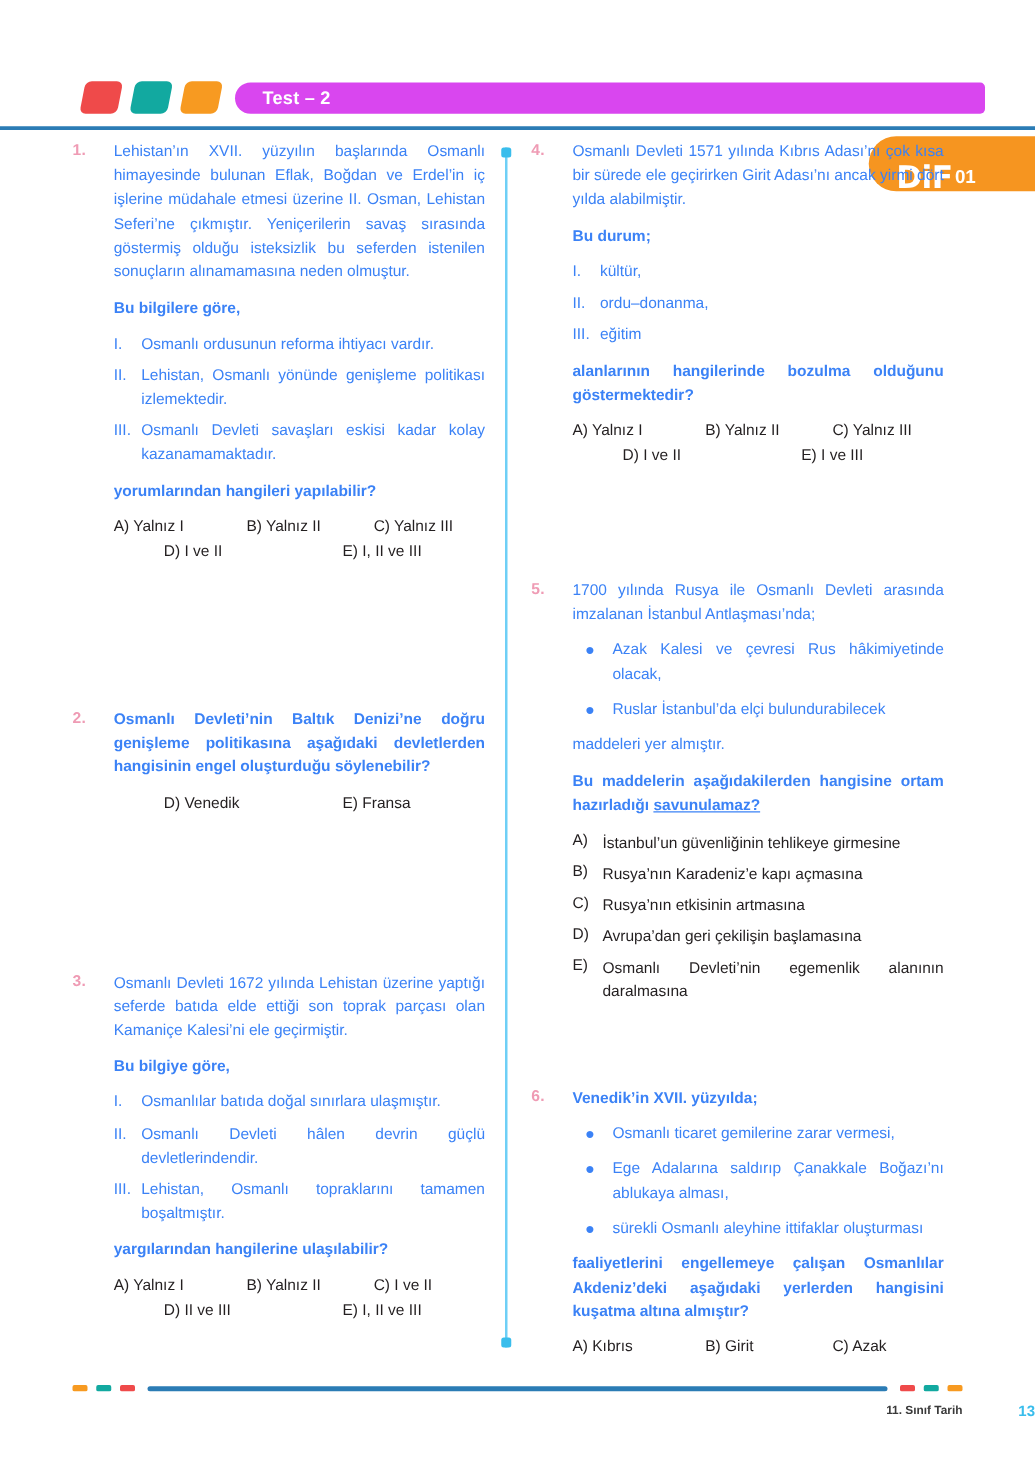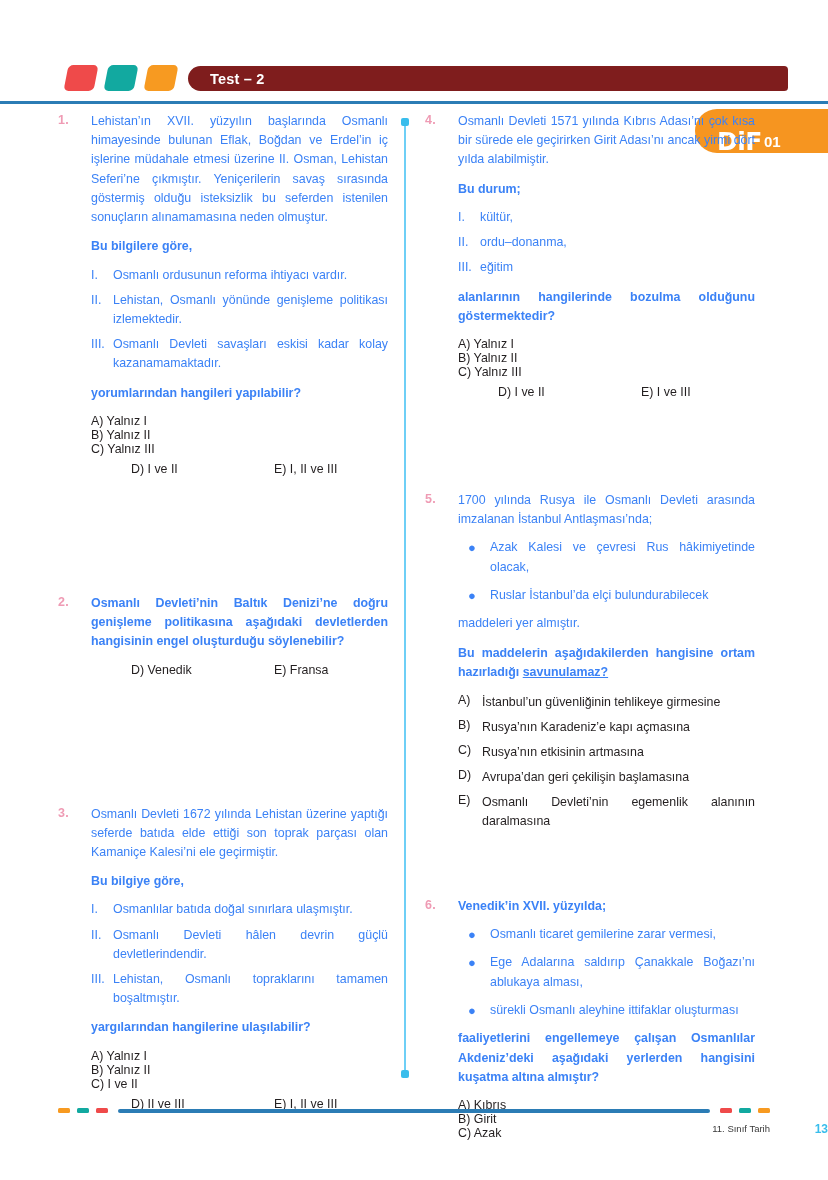--- a/index.html
+++ b/index.html
@@ -17,21 +17,21 @@
   .hdr-shapes { position: absolute; left: 66px; top: 9px; display: flex; gap: 10px; }
   .par { width: 30px; height: 26px; border-radius: 5px;
          transform: skewX(-11deg); }
   .par.red   { background: #ef4a4a; }
   .par.teal  { background: #12a9a0; }
   .par.orange{ background: #f79a21; }
 
   .testbar {
     position: absolute; left: 188px; top: 10px;
     width: 600px; height: 25px;
-    background: #7f1d1d;
+    background: #d946ef;
     border-radius: 13px 4px 4px 13px;
     display: flex; align-items: center;
   }
   .testbar .label {
     color: #ffffff; font-size: 14.5px; font-weight: bold;
     letter-spacing: .2px; padding-left: 22px;
   }
   .logo-badge {
     position: absolute; right: 0; top: 53px;
     width: 133px; height: 44px;
@@ -92,21 +92,21 @@
   .roman-item .rn { width: 22px; flex: 0 0 22px; }
   .roman-item .rt { flex: 1; text-align: justify; }
 
   .bullet-list { margin-top: 9px; padding-left: 10px; }
   .bullet-item { display: flex; margin-bottom: 9px; }
   .bullet-item .bdot { flex: 0 0 22px; font-size: 13px; line-height: 1.5; }
   .bullet-item .btxt { flex: 1; text-align: justify; }
 
   .options { margin-top: 11px; }
   
-  .grid3 { display: flex; margin-bottom: 6px; flex-direction: column; }
+  .grid3 { display: flex; margin-bottom: 6px; }
   .grid3 .c { font-size: 12.4px; }
   .grid3 .c1 { width: 118px; }
   .grid3 .c2 { width: 113px; }
   .grid3 .c3 { width: 99px; }
   .grid2 { display: flex; margin-bottom: 4px; padding-left: 40px; }
   .grid2 .c { font-size: 12.4px; }
   .grid2 .c1 { width: 143px; }
 
   
   .opt-stack { margin-top: 11px; }
@@ -126,21 +126,21 @@
   .f-rule {
     position: absolute; left: 118px; top: 9px; width: 592px; height: 4px;
     background: #2b7cb5; border-radius: 2px;
   }
   .f-page {
     position: absolute; left: 0; right: 0; top: 22px; text-align: right;
     font-size: 12px; font-weight: bold; color: #39bdec;
   }
   .f-right {
     position: absolute; right: 58px; top: 23px;
-    font-size: 9.5px; font-weight: normal; color: #3a3a3a;
+    font-size: 9.5px; font-weight: bold; color: #3a3a3a;
   }
 </style>
 </head>
 <body>
 
 <div class="page">
 
   <div class="header">
     <div class="hdr-shapes">
       <span class="par red"></span>

